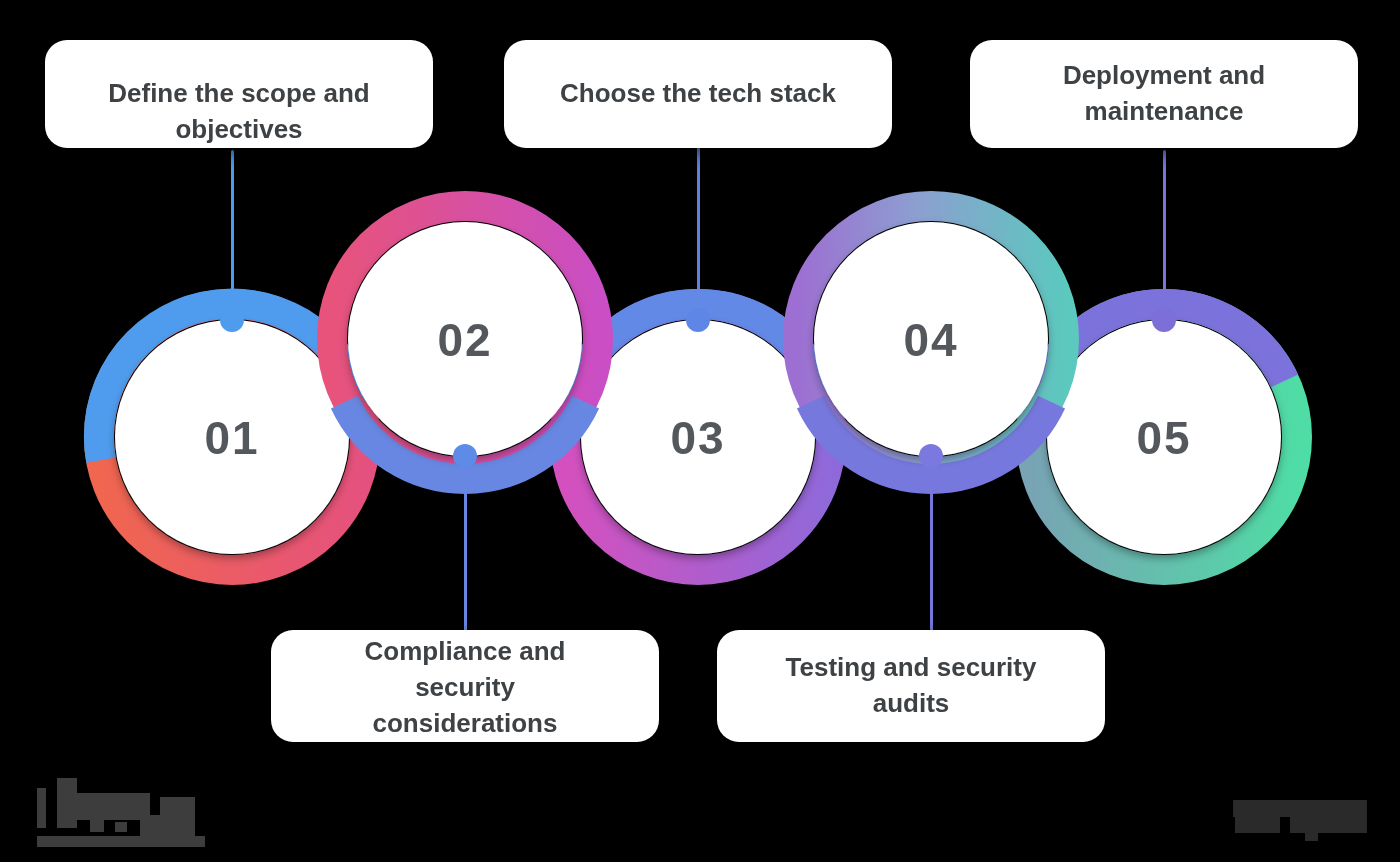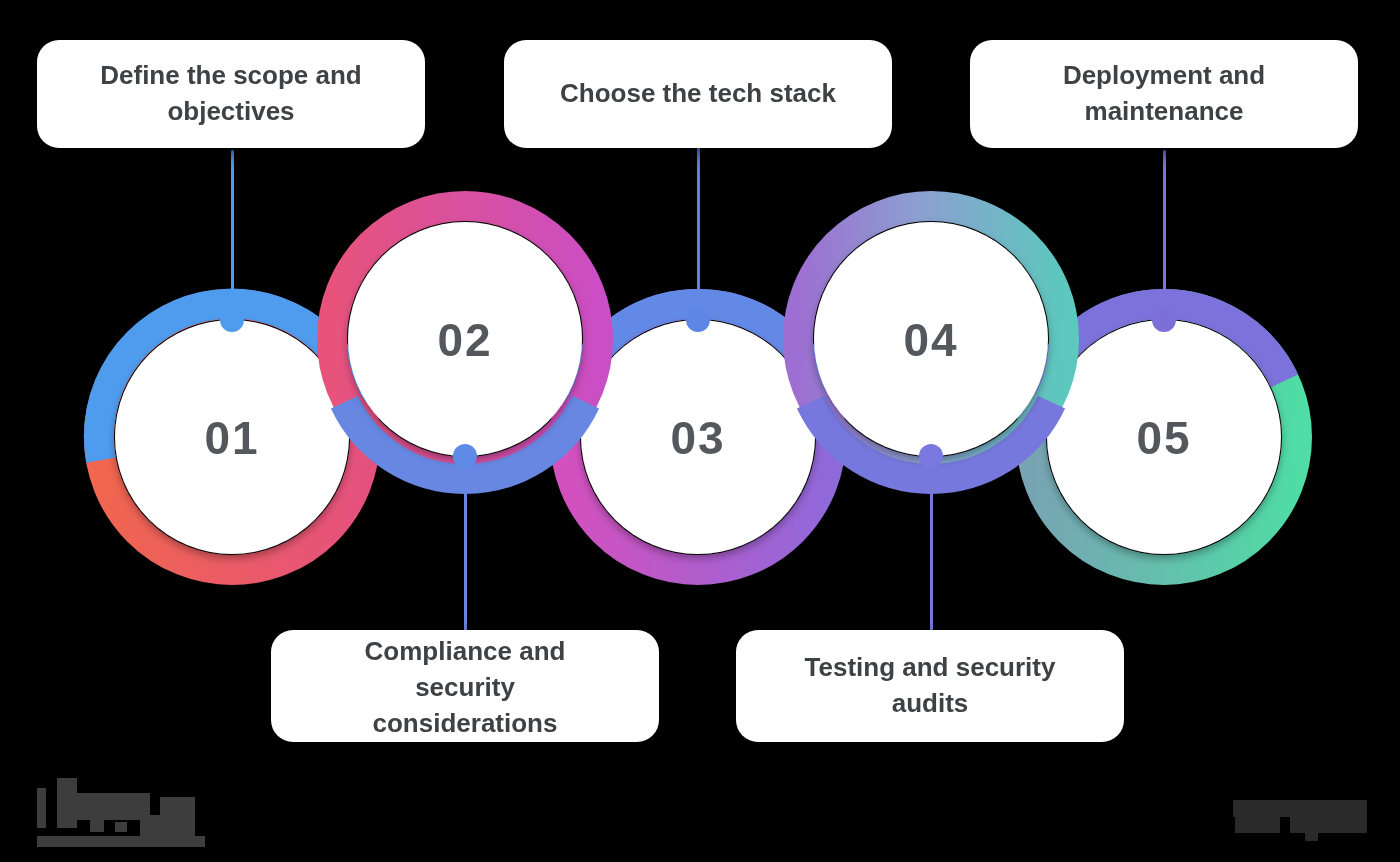--- a/index.html
+++ b/index.html
@@ -119,33 +119,33 @@
   </svg>
 
   <svg class="circle-unit" style="left:761px;top:169px;" viewBox="0 0 340 340">
     <circle cx="170" cy="170" r="133" fill="none" stroke="url(#g4)" stroke-width="30"></circle>
     <path d="M 49.5 226.2 A 133 133 0 0 0 290.5 226.2" transform="translate(0,7)" fill="none" stroke-width="30" stroke="#7678DD"></path>
     <circle cx="170" cy="170" r="117" fill="#ffffff" filter="url(#circleShadow)"></circle>
     <circle cx="170" cy="287" r="12" fill="#7B79DF"></circle>
     <text x="170" y="187" text-anchor="middle" fill="#54585C">04</text>
   </svg>
 
-  <div class="card top pad-narrow" style="left:37px;">
+  <div class="card top pad-narrow" style="left:45px;align-items:flex-end;">
     <span>Define the scope and objectives</span>
   </div>
   <div class="card top pad-narrow" style="left:970px;">
     <span>Deployment and maintenance</span>
   </div>
   <div class="card top pad-wide" style="left:504px;">
     <span>Choose the tech stack</span>
   </div>
   <div class="card bottom pad-narrow" style="left:271px;align-items:flex-end;">
     <span>Compliance and security considerations</span>
   </div>
-  <div class="card bottom pad-narrow" style="left:736px;">
+  <div class="card bottom pad-narrow" style="left:717px;">
     <span>Testing and security audits</span>
   </div>
 
   <div class="wm-left">
     <div class="wm-block" style="left:37px;top:788px;width:9px;height:40px;"></div>
     <div class="wm-block" style="left:57px;top:778px;width:20px;height:50px;"></div>
     <div class="wm-block" style="left:77px;top:793px;width:73px;height:27px;"></div>
     <div class="wm-block" style="left:140px;top:815px;width:20px;height:21px;"></div>
     <div class="wm-block" style="left:160px;top:797px;width:35px;height:40px;"></div>
     <div class="wm-block" style="left:90px;top:820px;width:14px;height:12px;"></div>

